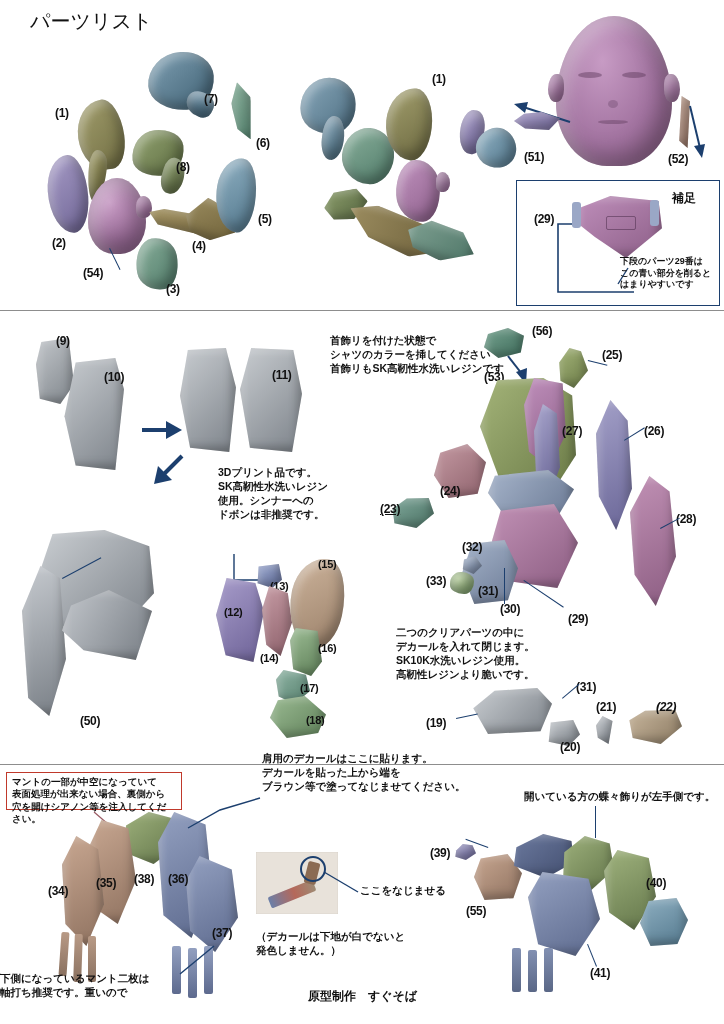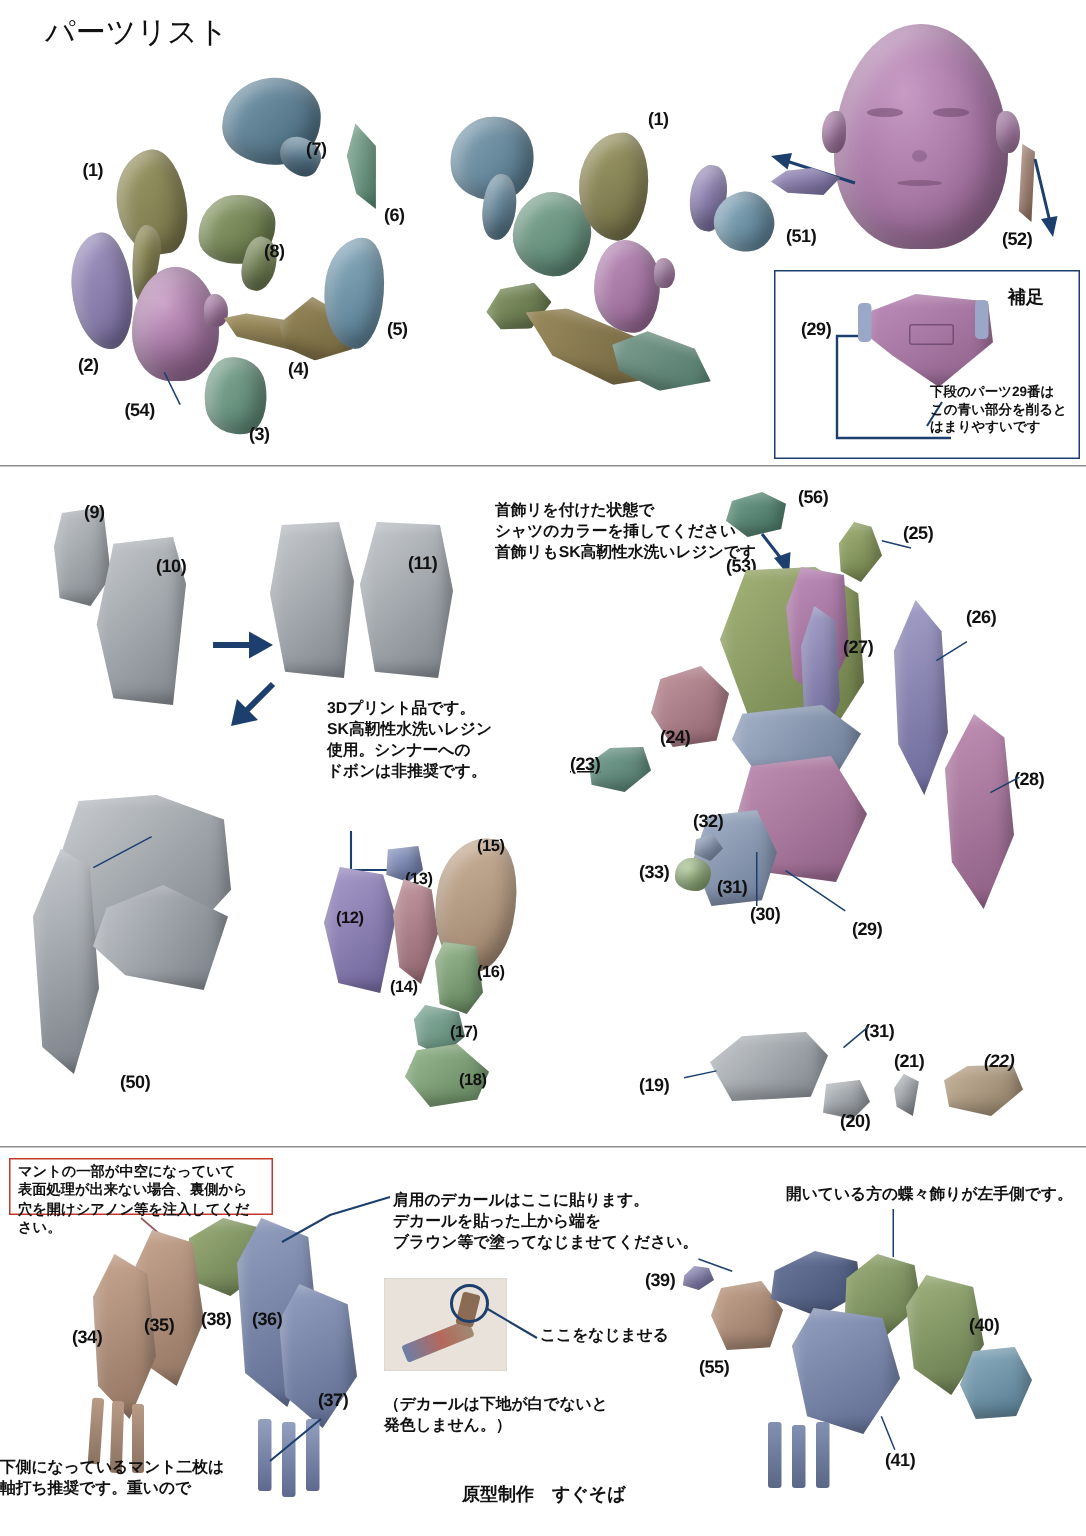--- a/index.html
+++ b/index.html
@@ -256,21 +256,21 @@
   <div class="shard" style="left:434px;top:444px;width:52px;height:54px;background:linear-gradient(140deg,#c59aa3,#8e626c);clip-path:polygon(12% 16%,64% 0,100% 34%,84% 92%,28% 100%,0 58%);"></div>
   <div class="num" style="left:440px;top:484px;">(24)</div>
 
   <div class="shard" style="left:390px;top:498px;width:44px;height:30px;background:linear-gradient(140deg,#7fa79a,#4c7365);clip-path:polygon(6% 36%,38% 2%,88% 0,100% 52%,60% 100%,10% 84%);"></div>
   <div class="num" style="left:380px;top:502px;text-decoration:underline;">(23)</div>
 
   <div class="shard" style="left:534px;top:404px;width:26px;height:96px;background:linear-gradient(160deg,#a3a0c8,#6a6697);clip-path:polygon(34% 0,88% 10%,100% 66%,52% 100%,8% 76%,0 28%);"></div>
   <div class="num" style="left:562px;top:424px;">(27)</div>
 
   <div class="shard" style="left:596px;top:400px;width:36px;height:130px;background:linear-gradient(150deg,#a3a0c8,#6a6697);clip-path:polygon(40% 0,88% 16%,100% 68%,56% 100%,8% 74%,0 26%);"></div>
-  <div class="num" style="left:644px;top:404px;">(26)</div>
+  <div class="num" style="left:644px;top:424px;">(26)</div>
   <div class="lead" style="left:624px;top:440px;width:24px;transform:rotate(-32deg);"></div>
 
   <div class="shard" style="left:630px;top:476px;width:46px;height:130px;background:linear-gradient(150deg,#c191b5,#8c5d82);clip-path:polygon(42% 0,86% 12%,100% 62%,56% 100%,10% 76%,0 28%);"></div>
   <div class="num" style="left:676px;top:512px;">(28)</div>
   <div class="lead" style="left:660px;top:528px;width:22px;transform:rotate(-28deg);"></div>
 
   <div class="shard" style="left:488px;top:470px;width:86px;height:48px;background:linear-gradient(130deg,#a6b4ca,#6b7a95);clip-path:polygon(8% 12%,70% 0,100% 40%,80% 100%,18% 92%,0 48%);"></div>
   <div class="shard" style="left:492px;top:504px;width:86px;height:84px;background:linear-gradient(140deg,#c191b5,#8c5d82);clip-path:polygon(10% 8%,72% 0,100% 46%,76% 100%,20% 92%,0 44%);"></div>
   <div class="num" style="left:568px;top:612px;">(29)</div>
   <div class="lead" style="left:524px;top:580px;width:48px;transform:rotate(34deg);"></div>
@@ -278,20 +278,24 @@
   <div class="shard" style="left:462px;top:540px;width:56px;height:64px;background:linear-gradient(140deg,#a6b4ca,#6b7a95);clip-path:polygon(18% 6%,76% 0,100% 44%,82% 94%,22% 100%,0 52%);"></div>
   <div class="num" style="left:500px;top:602px;">(30)</div>
   <div class="lead" style="left:505px;top:568px;width:36px;transform:rotate(90deg);"></div>
 
   <div class="num" style="left:462px;top:540px;">(32)</div>
   <div class="shard" style="left:462px;top:556px;width:20px;height:18px;background:linear-gradient(140deg,#a6b4ca,#6b7a95);clip-path:polygon(10% 20%,66% 0,100% 54%,58% 100%,4% 74%);"></div>
   <div class="part" style="left:450px;top:572px;width:24px;height:22px;background:radial-gradient(circle at 36% 32%,#b7cf9d,#6c8f5c);"></div>
   <div class="num" style="left:426px;top:574px;">(33)</div>
   <div class="num" style="left:478px;top:584px;">(31)</div>
 
+  <div class="note" style="left:396px;top:626px;">二つのクリアパーツの中に
+デカールを入れて閉じます。
+SK10K水洗いレジン使用。
+高靭性レジンより脆いです。</div>
 
   <div class="shard" style="left:470px;top:688px;width:82px;height:46px;background:linear-gradient(135deg,#cbcfd3,#7b8188);clip-path:polygon(4% 44%,30% 6%,82% 0,100% 34%,86% 94%,22% 100%);"></div>
   <div class="num" style="left:426px;top:716px;">(19)</div>
   <div class="lead" style="left:456px;top:718px;width:22px;transform:rotate(-12deg);"></div>
 
   <div class="num" style="left:576px;top:680px;">(31)</div>
   <div class="lead" style="left:562px;top:698px;width:22px;transform:rotate(-40deg);"></div>
 
   <div class="shard" style="left:546px;top:720px;width:34px;height:26px;background:linear-gradient(135deg,#c8ccd0,#797f86);clip-path:polygon(14% 10%,80% 0,100% 56%,66% 100%,8% 84%);"></div>
   <div class="num" style="left:560px;top:740px;">(20)</div>
@@ -328,21 +332,21 @@
   <div style="position:absolute;left:204px;top:946px;width:9px;height:48px;background:linear-gradient(180deg,#93a0c0,#5d6a8e);border-radius:2px;"></div>
   <div class="num" style="left:168px;top:872px;">(36)</div>
   <div class="num" style="left:212px;top:926px;">(37)</div>
 
   <div class="note" style="left:0px;top:972px;">下側になっているマント二枚は
 軸打ち推奨です。重いので</div>
   <svg style="position:absolute;left:176px;top:944px;" width="42" height="34" viewBox="0 0 42 34">
     <path d="M38 2 L4 30" stroke="#1c3f6e" stroke-width="1.4" fill="none"></path>
   </svg>
 
-  <div class="note" style="left:262px;top:794px;">肩用のデカールはここに貼ります。
+  <div class="note" style="left:262px;top:752px;">肩用のデカールはここに貼ります。
 デカールを貼った上から端を
 ブラウン等で塗ってなじませてください。</div>
   <svg style="position:absolute;left:186px;top:792px;" width="78" height="42" viewBox="0 0 78 42">
     <path d="M74 6 L34 18 L2 36" stroke="#1c3f6e" stroke-width="1.4" fill="none"></path>
   </svg>
 
   <div class="decalphoto" style="left:256px;top:852px;width:82px;height:62px;"></div>
   <div style="position:absolute;left:268px;top:888px;width:48px;height:12px;background:linear-gradient(90deg,#6b7fa8,#b5685a 55%,#9e8b74);transform:rotate(-22deg);border-radius:2px;"></div>
   <div style="position:absolute;left:306px;top:862px;width:12px;height:22px;background:#8b6b53;transform:rotate(14deg);border-radius:2px;"></div>
   <div class="circleann" style="left:300px;top:856px;width:26px;height:26px;"></div>

